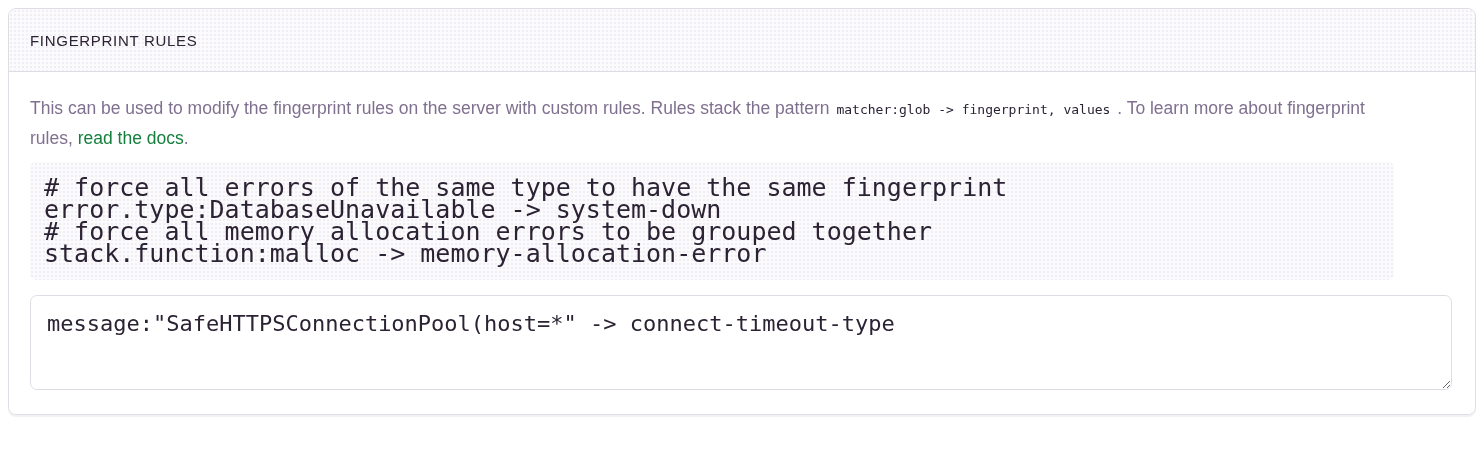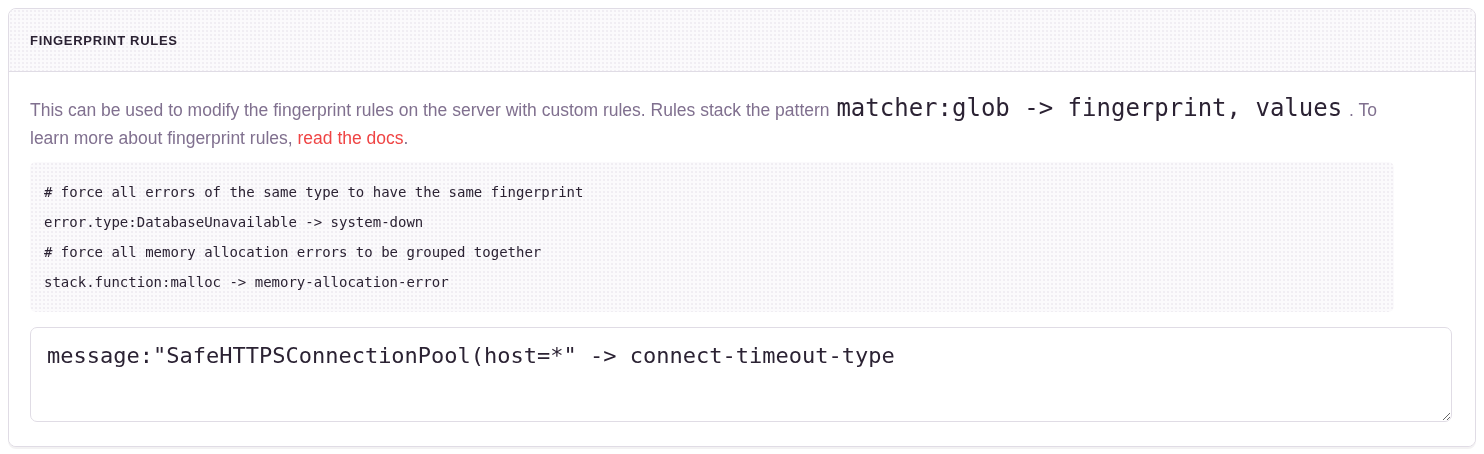--- a/index.html
+++ b/index.html
@@ -26,57 +26,57 @@
     background-size: 4px 4px;
   }
   .panel-header {
     display: flex;
     align-items: center;
     height: 63px;
     padding: 0 21px;
     border-bottom: 1px solid #e0dce5;
   }
   .panel-title {
-    font-size: 13px;
-    font-weight: 700;
+    font-size: 15px;
+    font-weight: 400;
     letter-spacing: 0.7px;
     color: #2b2233;
     text-transform: uppercase;
   }
   .panel-body {
     padding: 22px 23px 24px 21px;
     background: #ffffff;
   }
   .field-help {
     margin-right: 58px;
   }
   .description {
     margin: 0 0 10px 0;
     font-size: 17.5px;
     line-height: 28px;
     color: #80708f;
   }
   .inline-code {
     font-family: "DejaVu Sans Mono", "Liberation Mono", monospace;
-    font-size: 24px;
+    font-size: 13px;
     color: #2b2233;
     padding: 0 2px;
   }
   .docs-link {
-    color: #ef4444;
+    color: #15803d;
     text-decoration: none;
     cursor: pointer;
   }
   .example-block {
     margin: 0 0 15px 0;
     padding: 15px 14px;
     border-radius: 6px;
     font-family: "DejaVu Sans Mono", "Liberation Mono", monospace;
-    font-size: 14px;
-    line-height: 30px;
+    font-size: 25px;
+    line-height: 22px;
     color: #2b2233;
     white-space: pre;
     overflow: hidden;
   }
   .rules-textarea {
     display: block;
     width: 100%;
     height: 95px;
     padding: 13px 16px;
     border: 1px solid #e0dce5;

